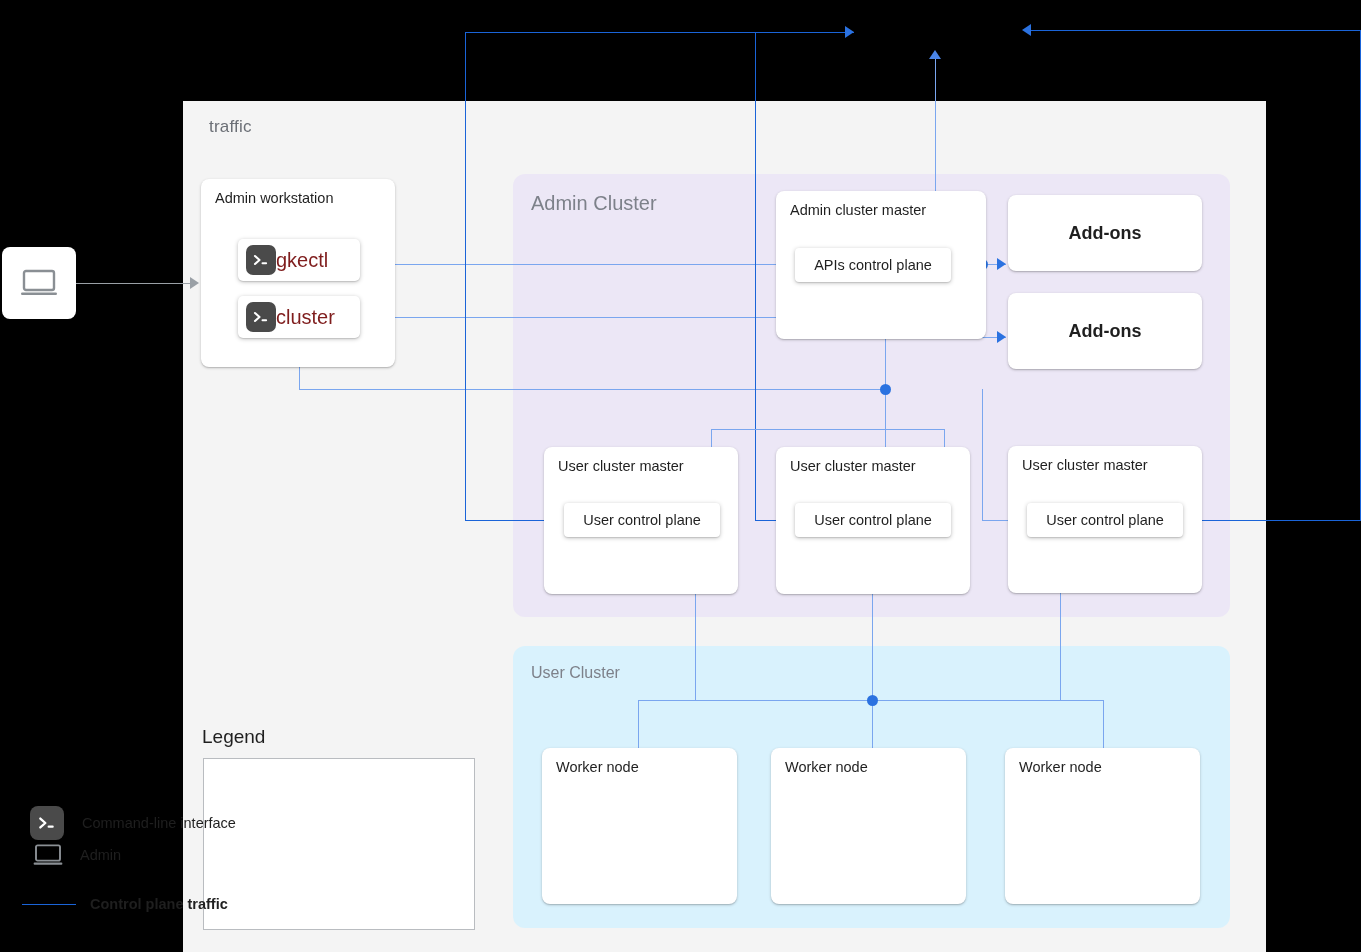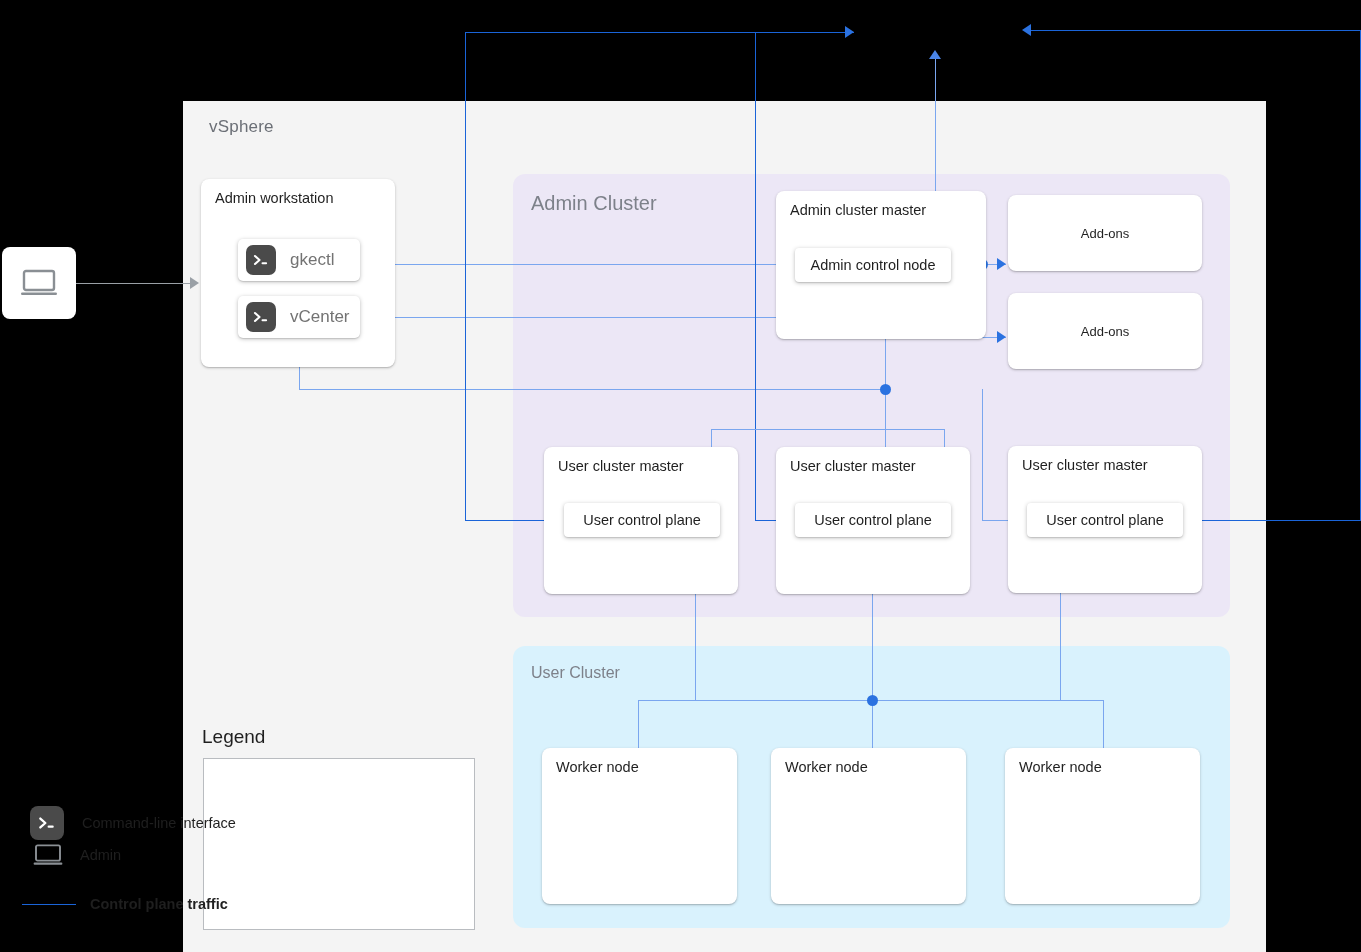--- a/index.html
+++ b/index.html
@@ -74,23 +74,24 @@
     align-items: center;
     justify-content: center;
     font-size: 14.5px;
     color: #1f1f1f;
     white-space: nowrap;
   }
   .centered-label {
     display: flex;
     align-items: center;
     justify-content: center;
-    font-size: 13px;
+    font-size: 18px;
     color: #1f1f1f;
     white-space: nowrap;
+    font-weight: bold;
   }
 
   
   #vcenter {
     left: 853px; top: 3px;
     width: 166px; height: 48px;
     background: #ffffff;
     border: 1px solid #dadce0;
     box-sizing: border-box;
     display: flex; align-items: center; justify-content: center;
@@ -109,23 +110,22 @@
   }
   .term-icon {
     width: 30px; height: 30px;
     margin-left: 8px;
     background: #4a4a4a;
     border-radius: 7px;
     display: flex; align-items: center; justify-content: center;
     flex: 0 0 auto;
   }
   .cli-label {
-    margin-left: 14px;
-    font-size: 17px;
-    color: #737373;
+    font-size: 20px;
+    color: #7f1d1d;
   }
 
   
   #user-node {
     left: 2px; top: 247px;
     width: 74px; height: 72px;
     background: #ffffff;
     border-radius: 8px;
     display: flex; align-items: center; justify-content: center;
   }
@@ -176,21 +176,21 @@
   .arrow.up    { border-left: 6px solid transparent; border-right: 6px solid transparent; border-bottom: 9px solid #4a85e8; }
   .arrow.down  { border-left: 6px solid transparent; border-right: 6px solid transparent; border-top: 9px solid #4a85e8; }
   .arrow.right.grey { border-left-color: #9aa0a6; }
 </style>
 </head>
 <body>
 
 <div id="canvas">
 
   <div class="abs" id="vsphere"></div>
-  <div class="abs" id="vsphere-label">vSphere</div>
+  <div class="abs" id="vsphere-label">traffic</div>
 
   <div class="abs" id="admin-cluster"></div>
   <div class="abs" id="admin-cluster-label">Admin Cluster</div>
 
   <div class="abs" id="user-cluster"></div>
   <div class="abs" id="user-cluster-label">User Cluster</div>
 
   <div class="hline grey" style="left:76px; top:283px; width:118px;"></div>
   <div class="arrow right grey" style="left:190px; top:277px;"></div>
 
@@ -270,27 +270,27 @@
     </span>
     <span class="cli-label">gkectl</span>
   </div>
   <div class="abs cli-chip" style="left:238px; top:296px;">
     <span class="term-icon">
       <svg width="18" height="14" viewBox="0 0 18 14">
         <polyline points="3,3 7.5,7 3,11" fill="none" stroke="#ffffff" stroke-width="2.1" stroke-linecap="round" stroke-linejoin="round"></polyline>
         <rect x="9.5" y="9.3" width="5.6" height="2" rx="1" fill="#ffffff"></rect>
       </svg>
     </span>
-    <span class="cli-label">vCenter</span>
+    <span class="cli-label">cluster</span>
   </div>
 
   <div class="abs card" id="admin-master" style="left:776px; top:191px; width:210px; height:148px;">
     <div class="card-title">Admin cluster master</div>
   </div>
-  <div class="abs inner-card" style="left:795px; top:248px; width:156px; height:34px;">Admin control node</div>
+  <div class="abs inner-card" style="left:795px; top:248px; width:156px; height:34px;">APIs control plane</div>
 
   <div class="abs card centered-label" style="left:1008px; top:195px; width:194px; height:76px;">Add-ons</div>
   <div class="abs card centered-label" style="left:1008px; top:293px; width:194px; height:76px;">Add-ons</div>
 
   <div class="abs card" style="left:544px; top:447px; width:194px; height:147px;">
     <div class="card-title">User cluster master</div>
   </div>
   <div class="abs inner-card" style="left:564px; top:503px; width:156px; height:34px;">User control plane</div>
 
   <div class="abs card" style="left:776px; top:447px; width:194px; height:147px;">

